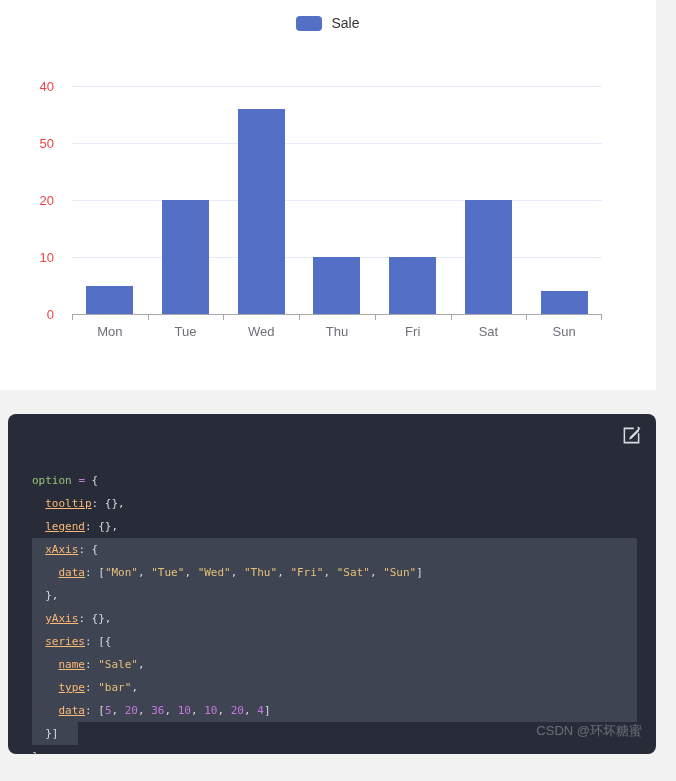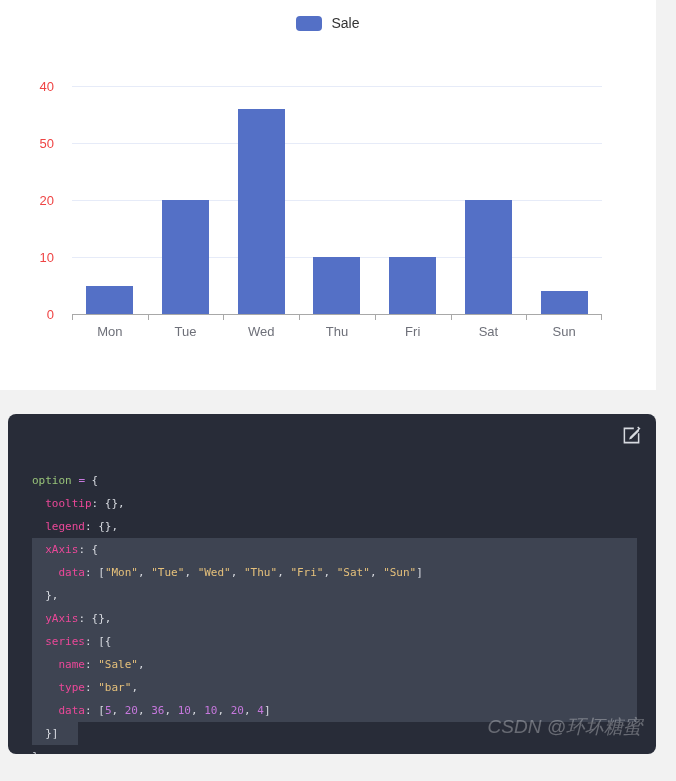--- a/index.html
+++ b/index.html
@@ -184,38 +184,37 @@
     background: #3e4452;
     z-index: 0;
   }
   .code-line.sel.short::before {
     width: 46px;
   }
   .code-line > span {
     position: relative;
     z-index: 1;
   }
-  .tok-key    { color: #ec4899; }
+  .tok-key    { color: #fdba74; text-decoration: underline; }
   .tok-var    { color: #98c379; }
   .tok-op     { color: #c678dd; }
   .tok-str    { color: #e5c07b; }
   .tok-num    { color: #c678dd; }
   .tok-punct  { color: #d7dae0; }
   .tok-brace  { color: #d7dae0; }
 
   
   .watermark {
     position: absolute;
     right: 14px;
     bottom: 14px;
-    font-size: 19px;
+    font-size: 13px;
     color: rgba(255,255,255,0.30);
     white-space: nowrap;
     pointer-events: none;
-    font-style: italic;
   }
 </style>
 </head>
 <body>
 
 <div class="chart-card">
   <div class="chart-area">
 
     <div class="legend">
       <span class="legend-swatch"></span>

